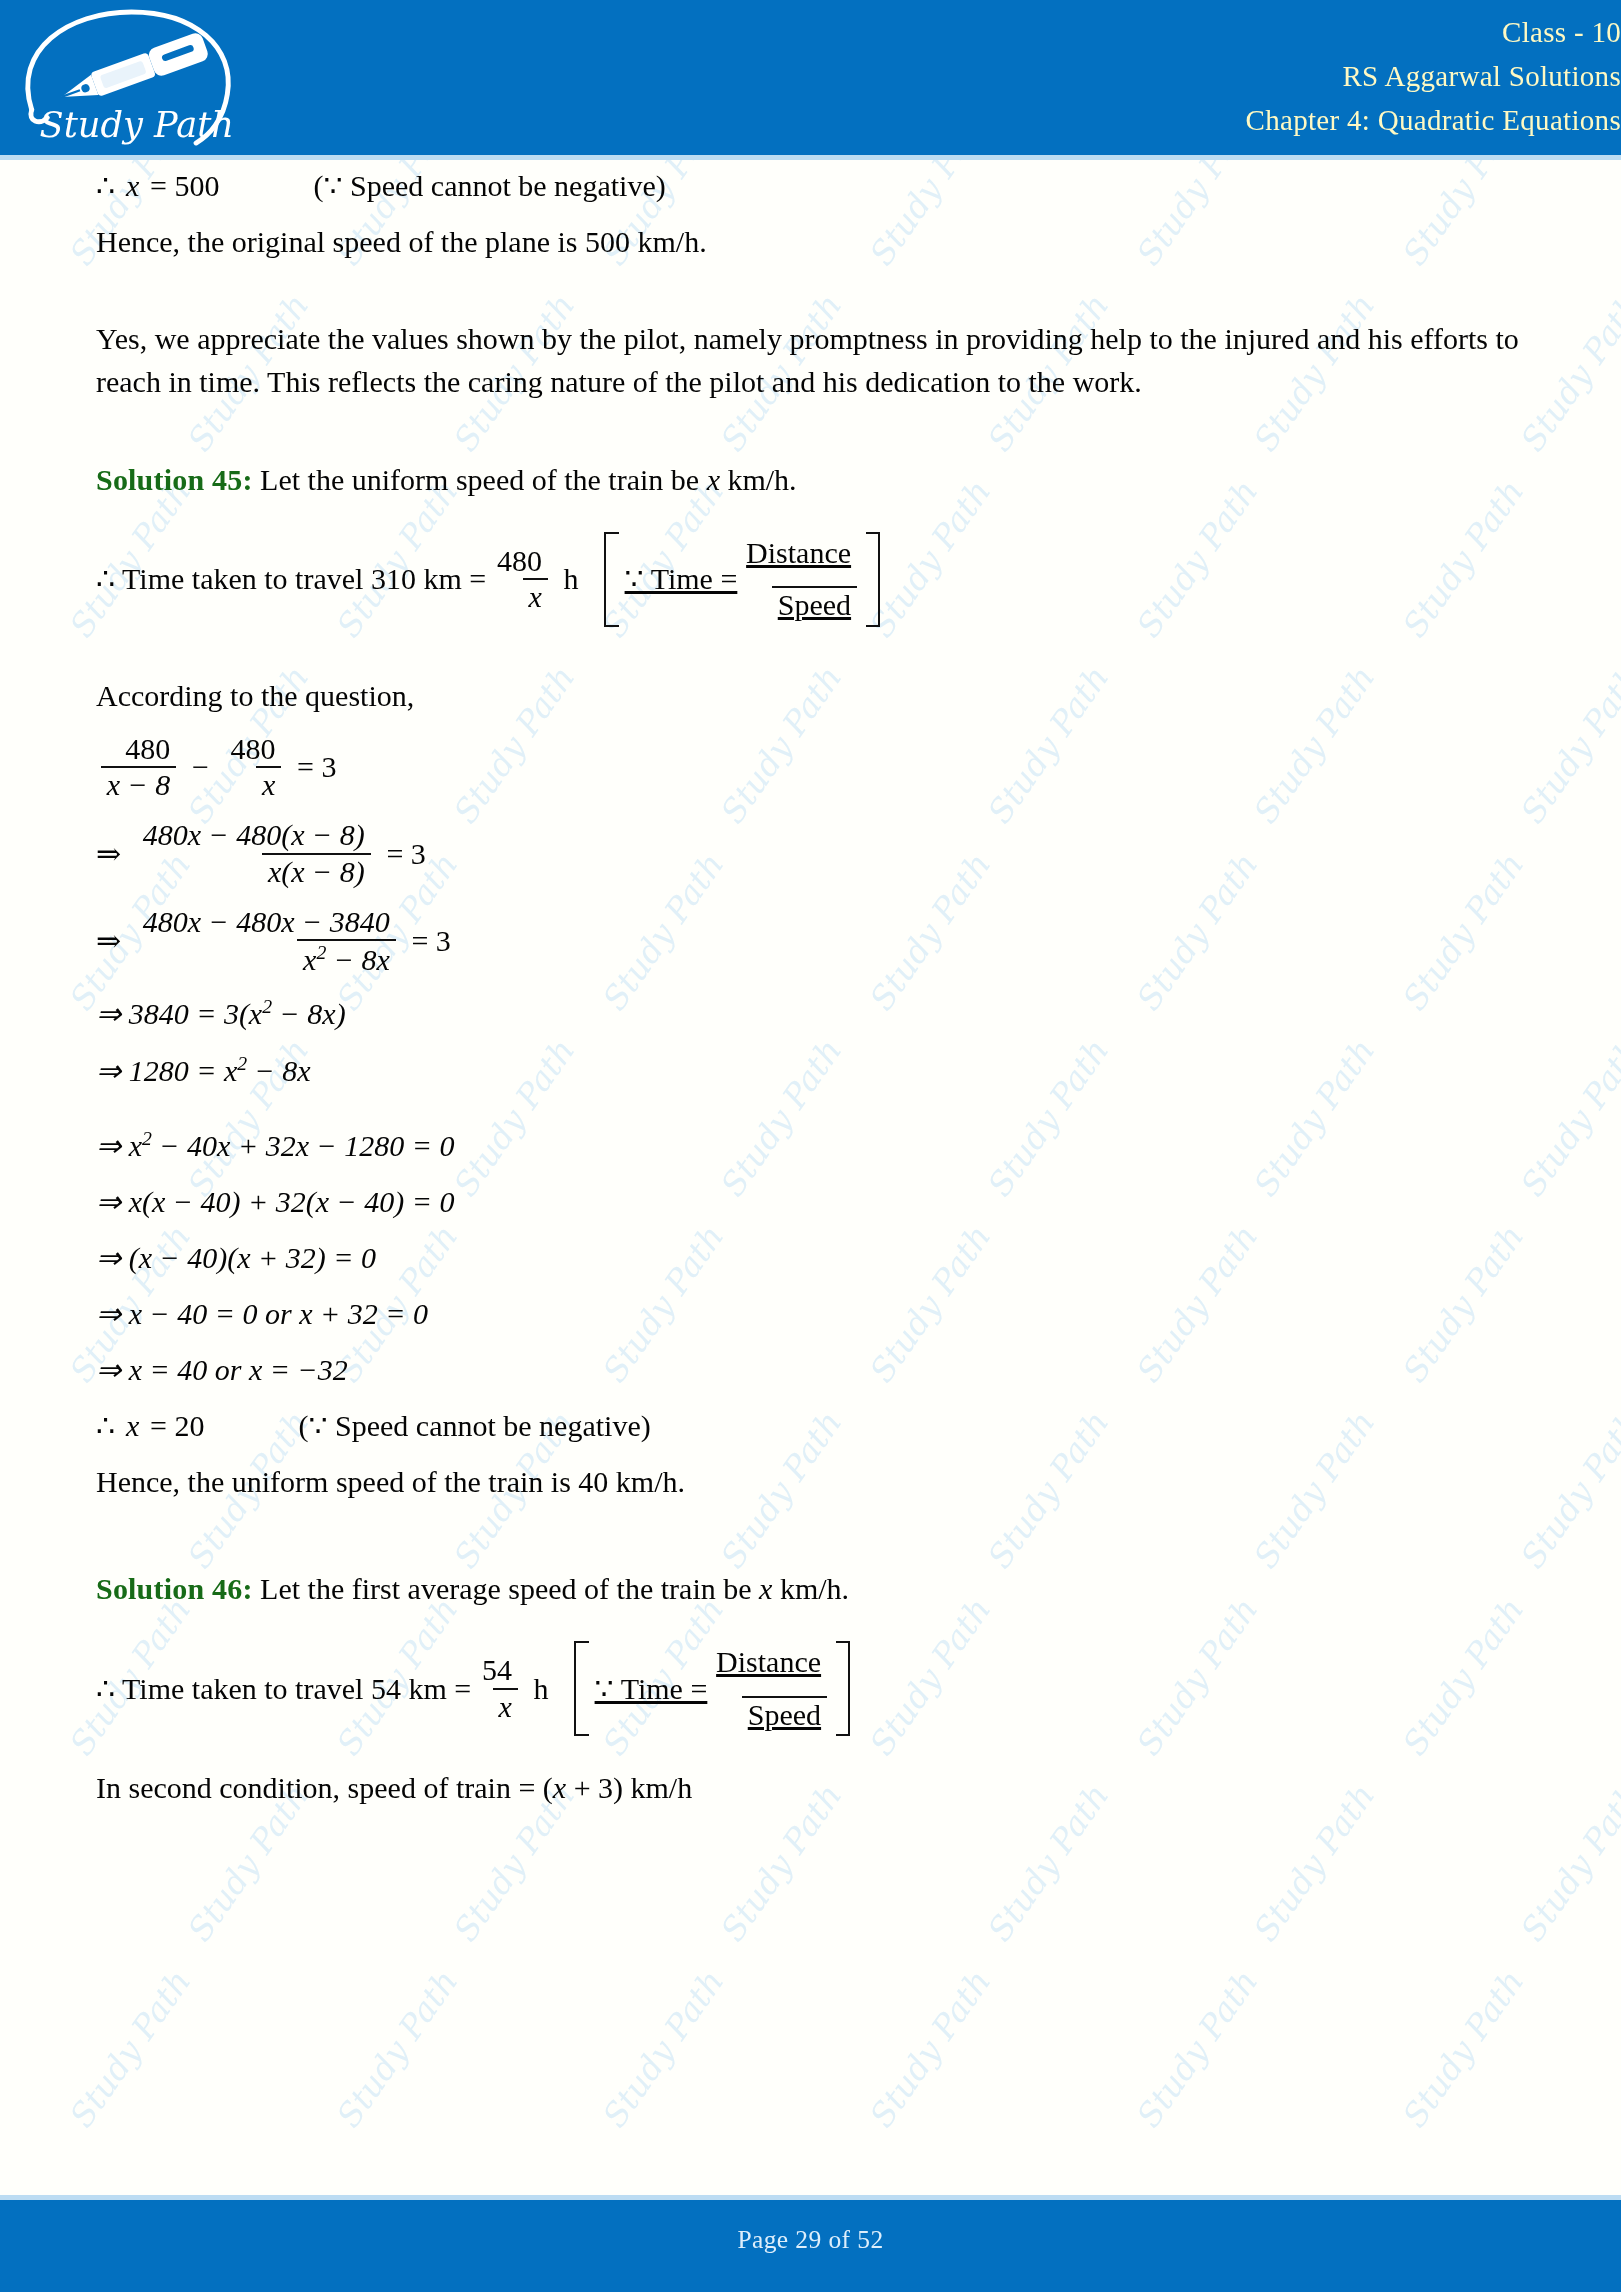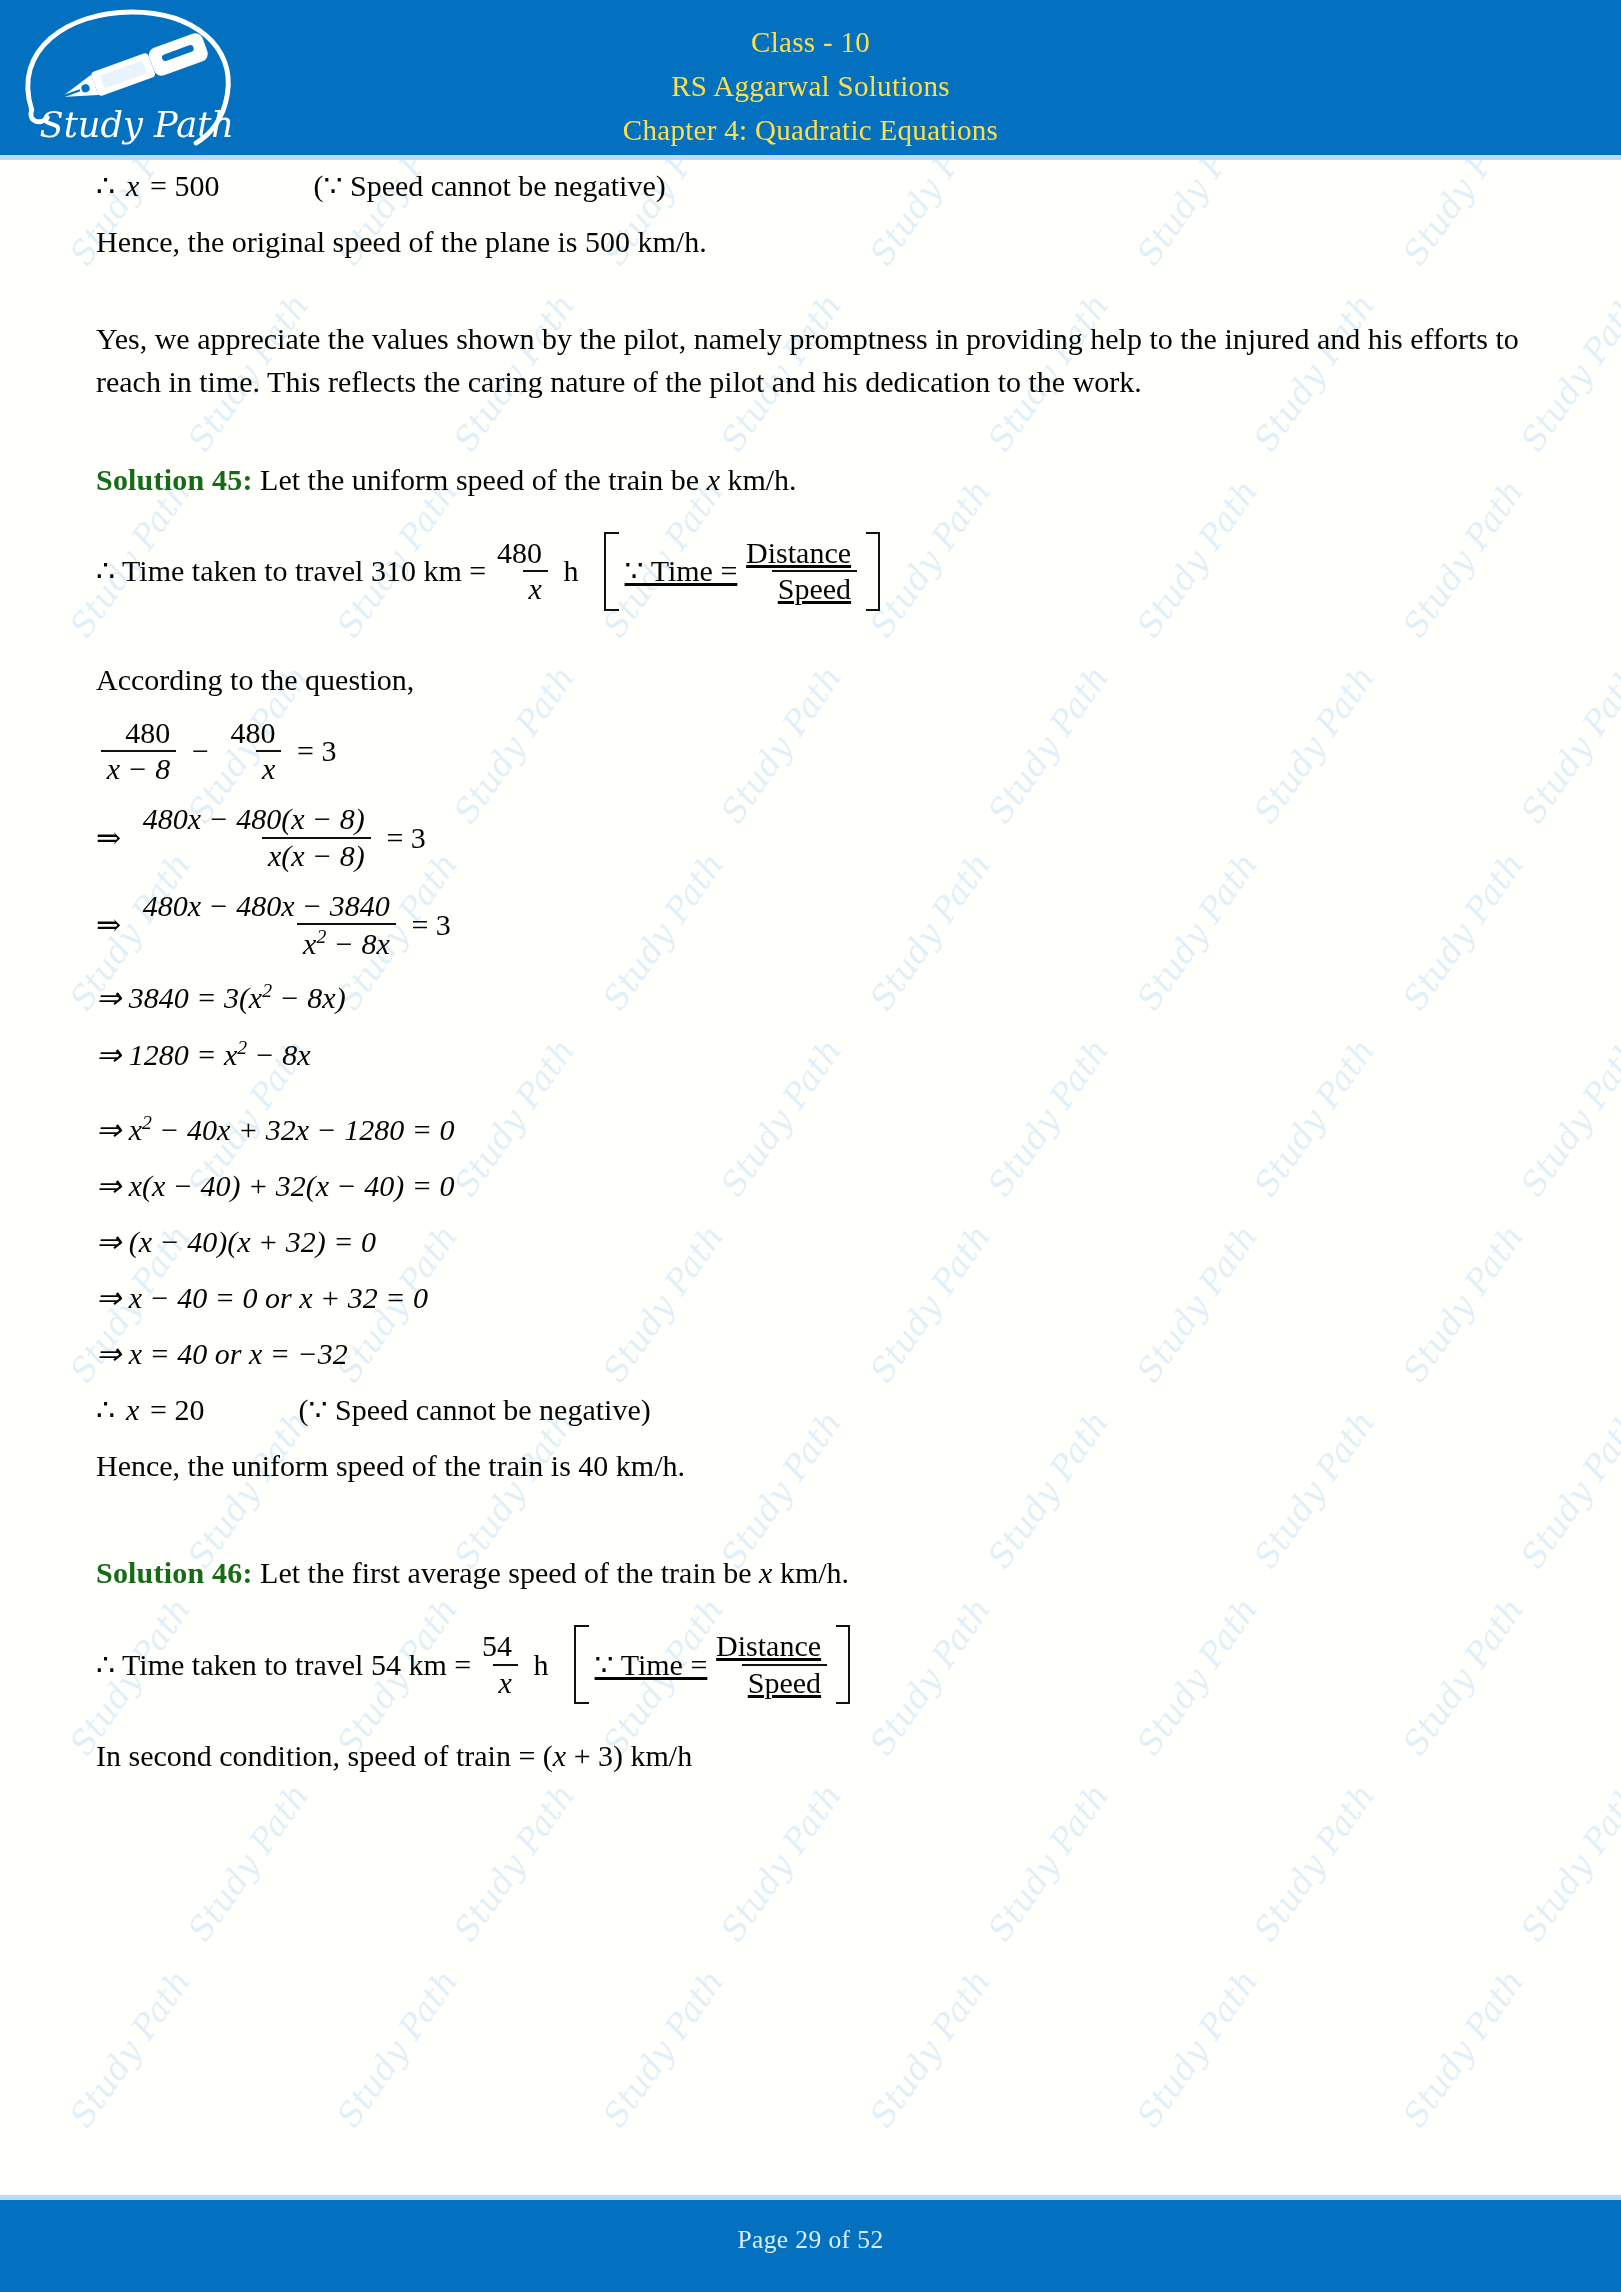--- a/index.html
+++ b/index.html
@@ -28,23 +28,23 @@
     position: absolute;
     left: 17.6px;
     top: 3.9px;
     width: 225px;
     height: 147px;
   }
   .header-titles {
     position: absolute;
     left: 0; top: 0;
     width: 1621px;
-    text-align: center;
-    color: #fde047;
-    padding-top: 20px;
+    text-align: right;
+    color: #fef9c3;
+    padding-top: 10px;
     box-sizing: border-box;
   }
   .header-titles div {
     font-size: 29px;
     line-height: 44px;
     letter-spacing: 0.3px;
     white-space: nowrap;
   }
   .hdr-line1 { font-size: 28px; }
   .hdr-line2 { font-size: 28px; }
@@ -133,21 +133,21 @@
     align-items: flex-end;
     vertical-align: middle;
     margin: 0 4.9px;
     line-height: 1.08;
   }
   .frac .num { padding: 0 5.9px 1px 5.9px; }
   .frac .den {
     padding: 1px 5.9px 0 5.9px;
     border-top: 2.2px solid #111;
   }
-  .frac.tight { margin: 0 2.9px; }
+  .frac.tight { margin: 0 2.9px; gap: 16px; }
 
   
   .brk {
     display: inline-flex;
     align-items: stretch;
     margin-left: 25.5px;
   }
   .brk-l, .brk-r {
     width: 12.7px;
     border-top: 2.4px solid #111;

